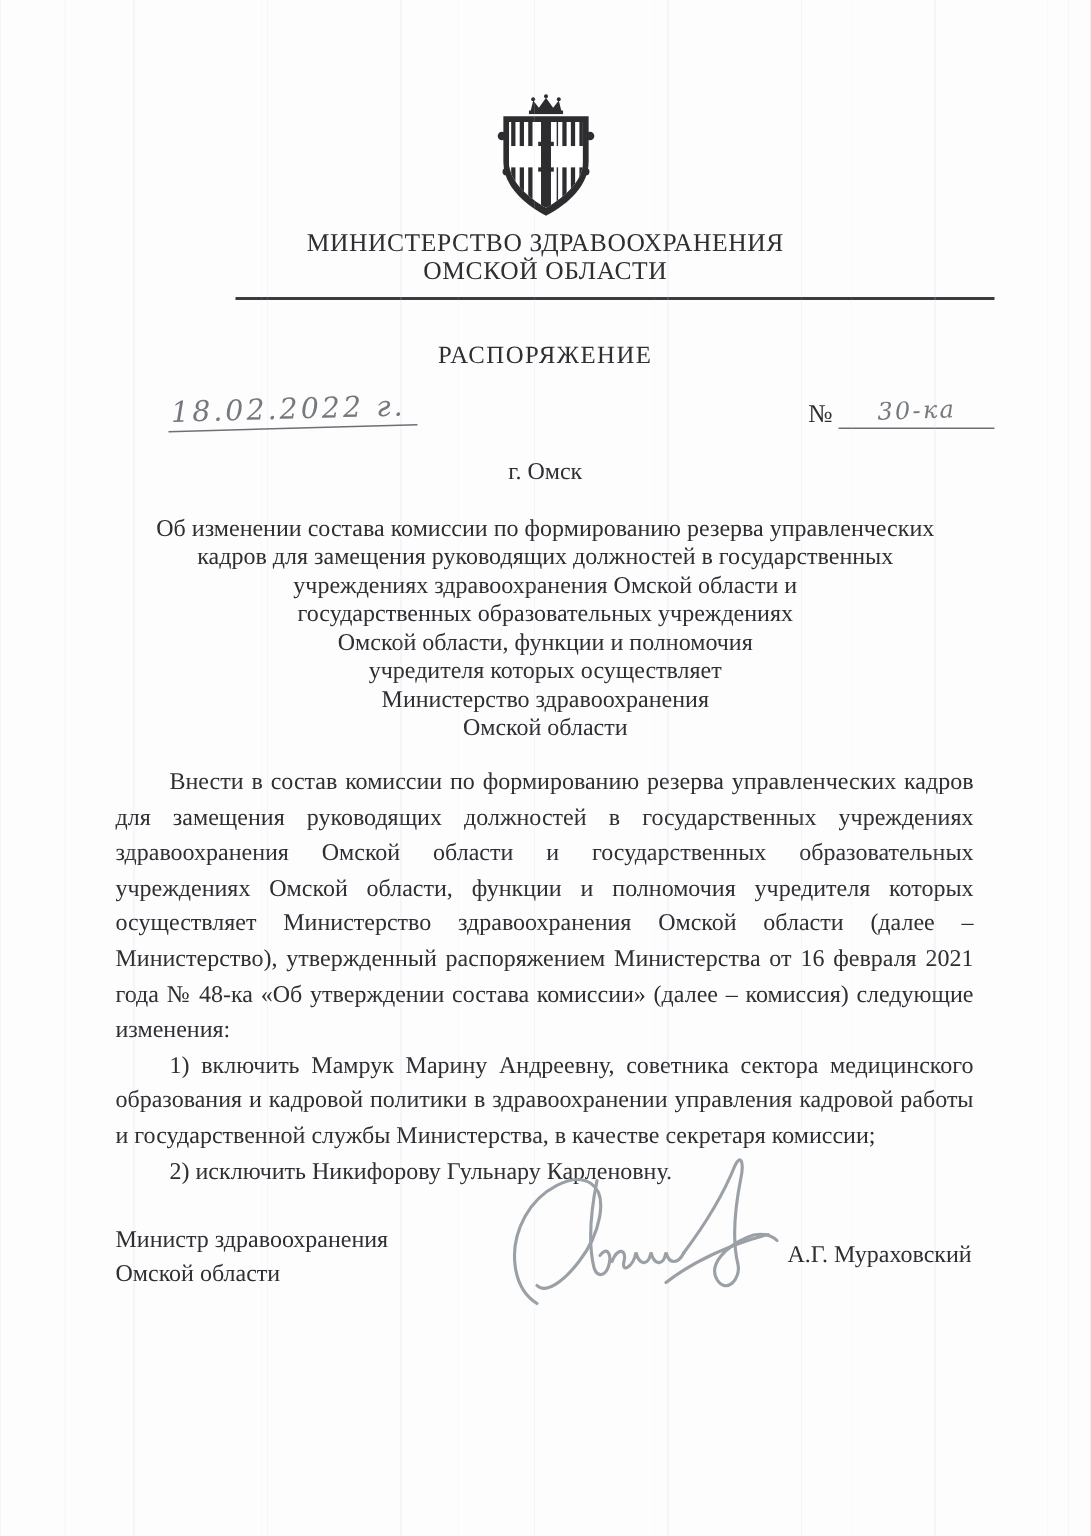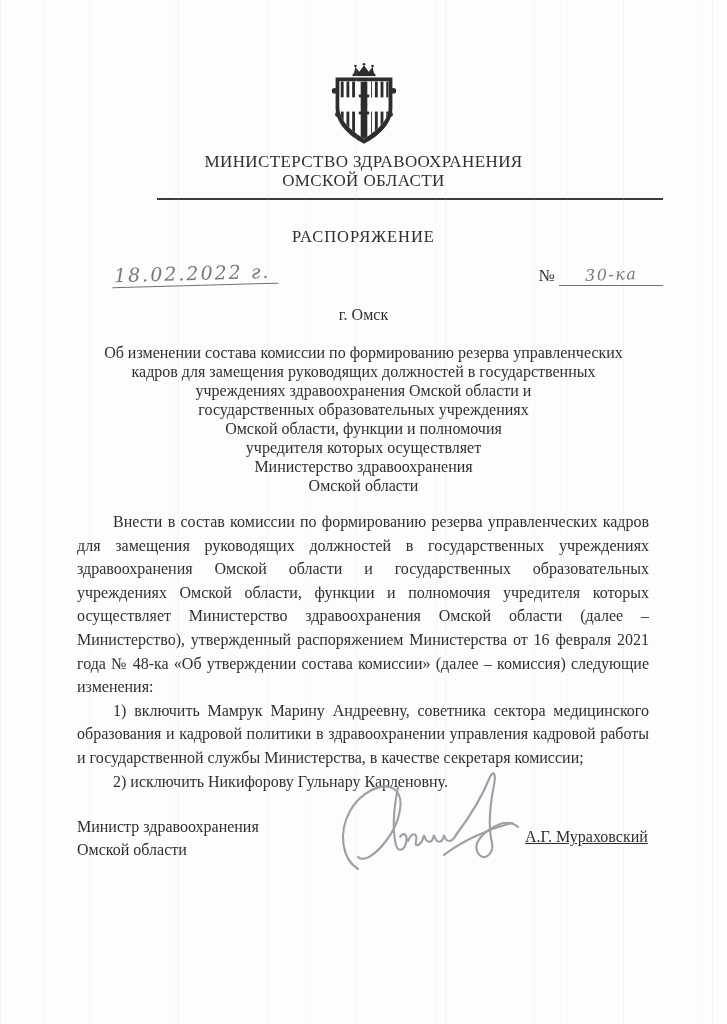--- a/index.html
+++ b/index.html
@@ -37,21 +37,21 @@
   .number-sign{ font-size:17px; line-height:20px; }
   .number-line{ border-bottom:1.6px solid #6d7075; min-width:96px; text-align:center; padding:0 4px 1px; }
   .number-line .hw{ font-size:16px; letter-spacing:1.5px; display:inline-block; transform:rotate(-2deg); }
   .city{ text-align:center; font-size:16px; line-height:19px; margin-top:19px; }
   .title{ text-align:center; font-size:16px; line-height:19px; margin-top:19px; }
   .title span{ display:block; }
   .body-text{ margin:15px 78px 0 77px; font-size:16px; }
   .body-text p{ margin:0; text-align:justify; text-indent:36px; line-height:23.6px; }
   .sig-block{ position:relative; height:140px; margin-top:0; }
   .sig-pos{ position:absolute; left:77px; top:22px; font-size:16px; line-height:23px; }
-  .sig-name{ position:absolute; left:525px; top:35px; font-size:16px;text-decoration:underline; }
+  .sig-name{ position:absolute; left:525px; top:35px; font-size:16px; }
   .autograph{ position:absolute; left:336px; top:-22px; }
 </style>
 </head>
 <body>
 
 <div class="page">
 
   <svg class="emblem" viewBox="0 0 76 88" xmlns="http://www.w3.org/2000/svg">
     <g fill="#2d2d30">
 

